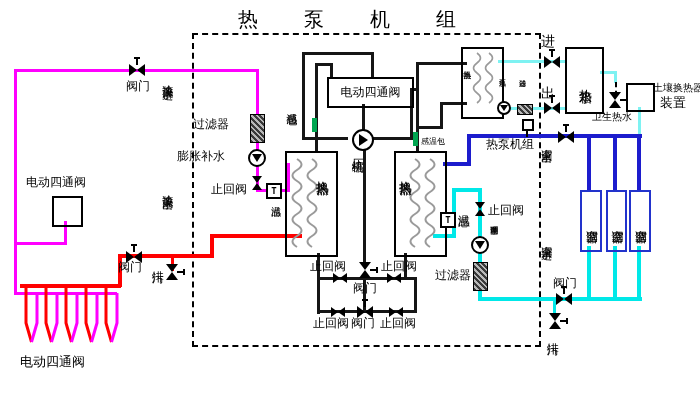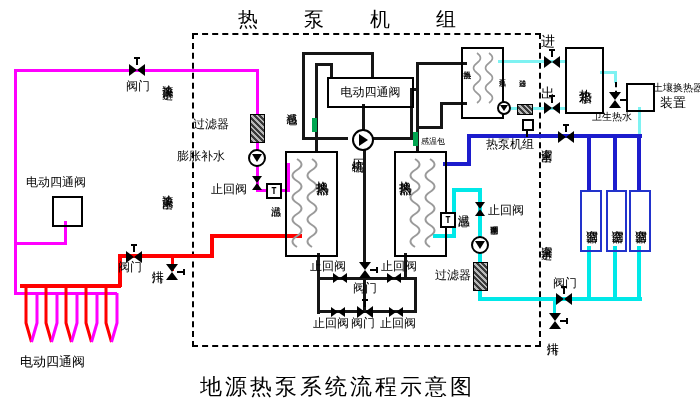--- a/index.html
+++ b/index.html
@@ -219,21 +219,20 @@
 
   <div class="bulb" style="left:312px;top:118px"></div>
   <div class="bulb" style="left:413px;top:132px"></div>
 
   <div class="tbox" style="left:266px;top:183px">T</div>
   <div class="tbox" style="left:440px;top:212px">T</div>
 
   <div class="fsw" style="left:522px;top:119px"></div>
 
   <div class="title" style="left:238px;top:6px">热泵机组</div>
-  <div class="caption" style="left:200px;top:372px">地源热泵系统流程示意图</div>
 
   <div class="lbl" style="left:126px;top:80px">阀门</div>
   <div class="lbl v" style="left:161px;top:76px;font-size:11px">冷热源水进</div>
   <div class="lbl" style="left:26px;top:176px">电动四通阀</div>
   <div class="lbl v" style="left:161px;top:186px;font-size:11px">冷热源水出</div>
   <div class="lbl" style="left:193px;top:118px">过滤器</div>
   <div class="lbl" style="left:177px;top:150px">膨胀补水</div>
   <div class="lbl" style="left:211px;top:183px">止回阀</div>
   <div class="lbl v" style="left:270px;top:198px;font-size:10px">温感</div>
   <div class="lbl v" style="left:285px;top:104px;font-size:11px">感温包</div>

